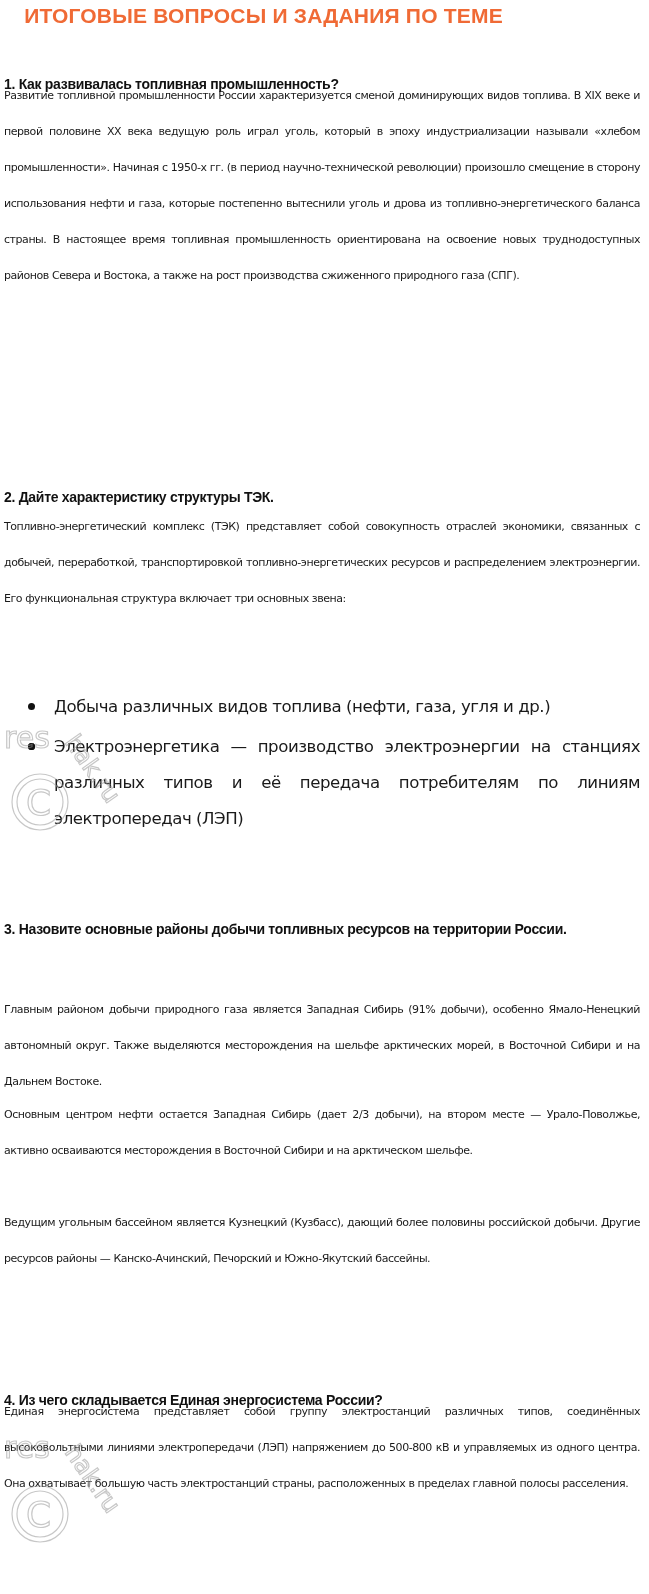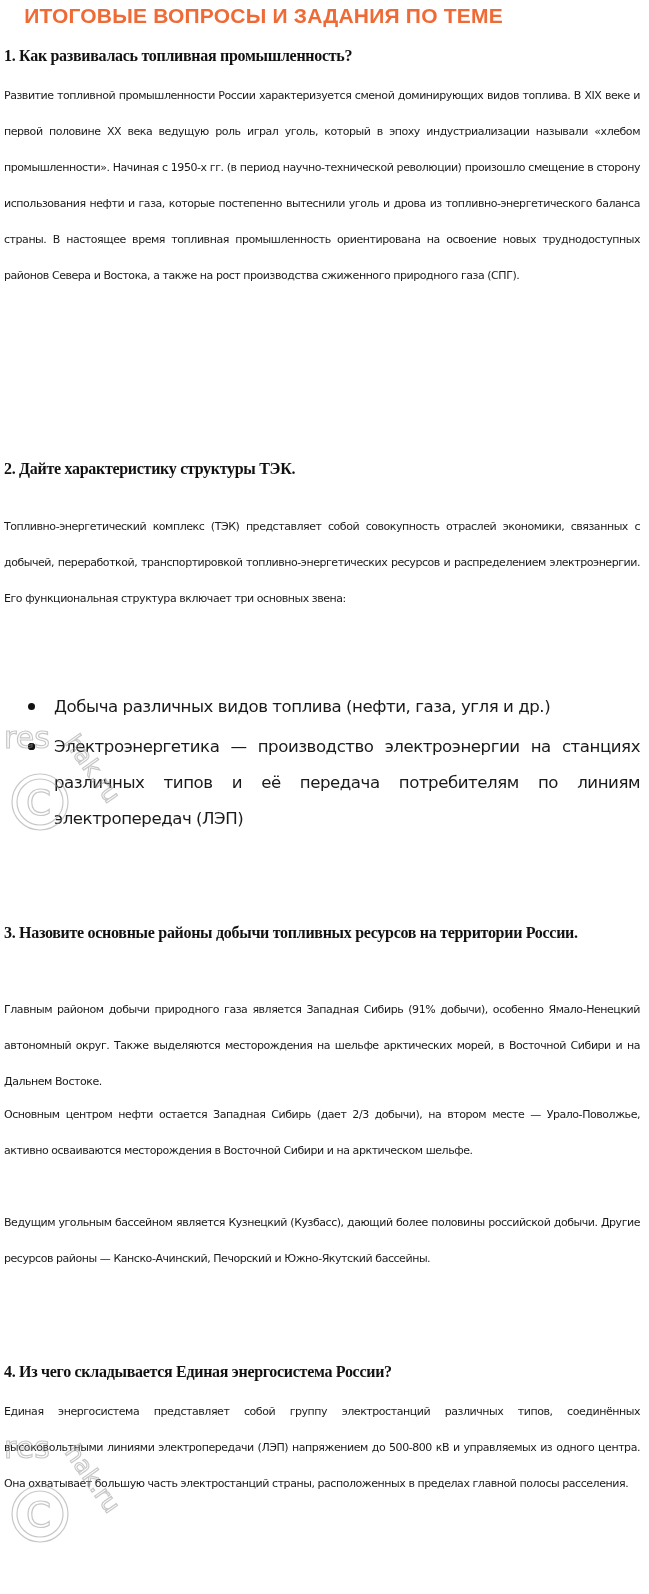--- a/index.html
+++ b/index.html
@@ -16,26 +16,27 @@
       position: absolute; left: 0; top: 4px; width: 527px;
       text-align: center;
       font-family: "Liberation Sans", sans-serif;
       font-weight: bold;
       font-size: 21px;
       letter-spacing: 0.2px;
       color: #f06a35;
     }
     .q {
       position: absolute; left: 4px; width: 640px;
-      font-family: Liberation Serif, serif;
+      font-family: Liberation Sans, sans-serif;
       font-weight: bold;
-      font-size: 16px;
+      font-size: 14px;
       line-height: 36px;
       color: #111;
       letter-spacing: -0.3px;
+      margin-top: 28px;
     }
     .p {
       position: absolute; left: 4px; width: 636px;
       font-family: "DejaVu Sans", sans-serif;
       font-size: 11px;
       line-height: 36px;
       text-align: justify;
       text-align-last: left;
       color: #1a1a1a;
       letter-spacing: -0.45px;
@@ -88,21 +89,21 @@
     </li>
     <li>
       <span class="dot"></span>
     </li>
     <li>
       <span class="dot"></span>
       <span>Электроэнергетика — производство электроэнергии на станциях различных типов и её передача потребителям по линиям электропередач (ЛЭП)</span>
     </li>
   </ul>
 
-  <div class="q" style="top:915px;">3. Назовите основные районы добычи топливных ресурсов на территории России.</div>
+  <div class="q" style="top:883px;">3. Назовите основные районы добычи топливных ресурсов на территории России.</div>
   <div class="p" style="top:992px;">Главным районом добычи природного газа является Западная Сибирь (91% добычи), особенно Ямало-Ненецкий автономный округ. Также выделяются месторождения на шельфе арктических морей, в Восточной Сибири и на Дальнем Востоке.</div>
   <div class="p" style="top:1097px;">Основным центром нефти остается Западная Сибирь (дает 2/3 добычи), на втором месте — Урало-Поволжье, активно осваиваются месторождения в Восточной Сибири и на арктическом шельфе.</div>
   <div class="p" style="top:1205px;">Ведущим угольным бассейном является Кузнецкий (Кузбасс), дающий более половины российской добычи. Другие ресурсов районы — Канско-Ачинский, Печорский и Южно-Якутский бассейны.</div>
 
   <div class="q" style="top:1354px;">4. Из чего складывается Единая энергосистема России?</div>
   <div class="p" style="top:1394px;">Единая энергосистема представляет собой группу электростанций различных типов, соединённых высоковольтными линиями электропередачи (ЛЭП) напряжением до 500-800 кВ и управляемых из одного центра. Она охватывает большую часть электростанций страны, расположенных в пределах главной полосы расселения.</div>
 
   <svg class="watermark" style="left:2px; top:722px;" width="140" height="140" viewBox="0 0 140 140">
     <g fill="none" stroke="#9a9a9a" stroke-width="1.2">
       <text x="2" y="26" font-family="DejaVu Sans, sans-serif" font-size="30" fill="none" stroke="#9a9a9a">res</text>

